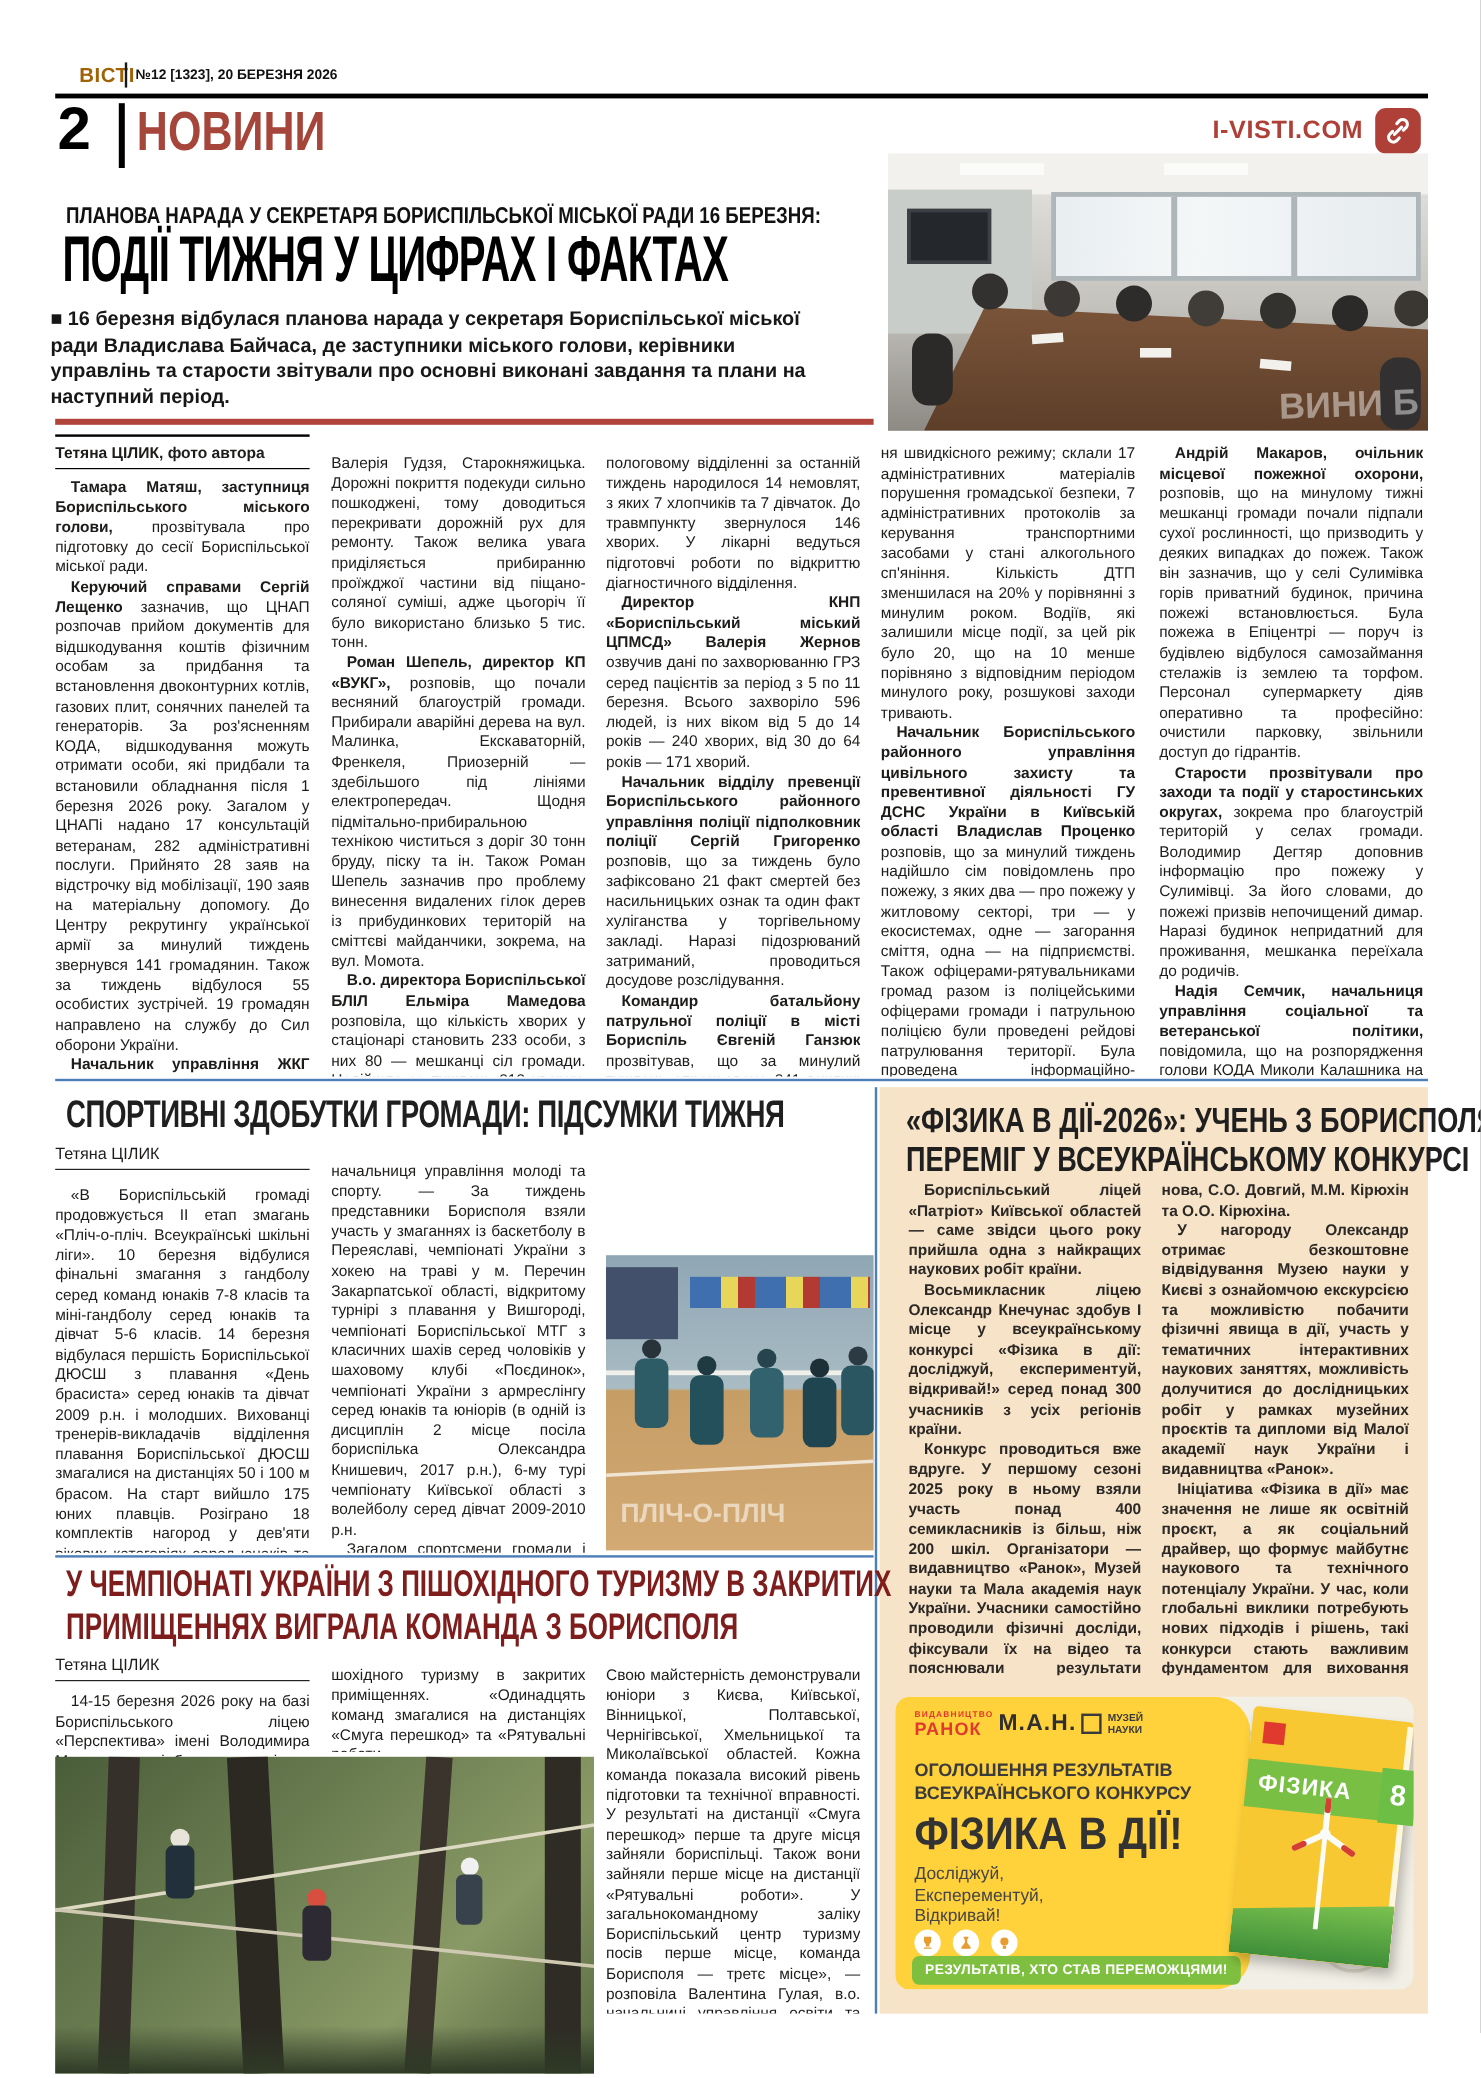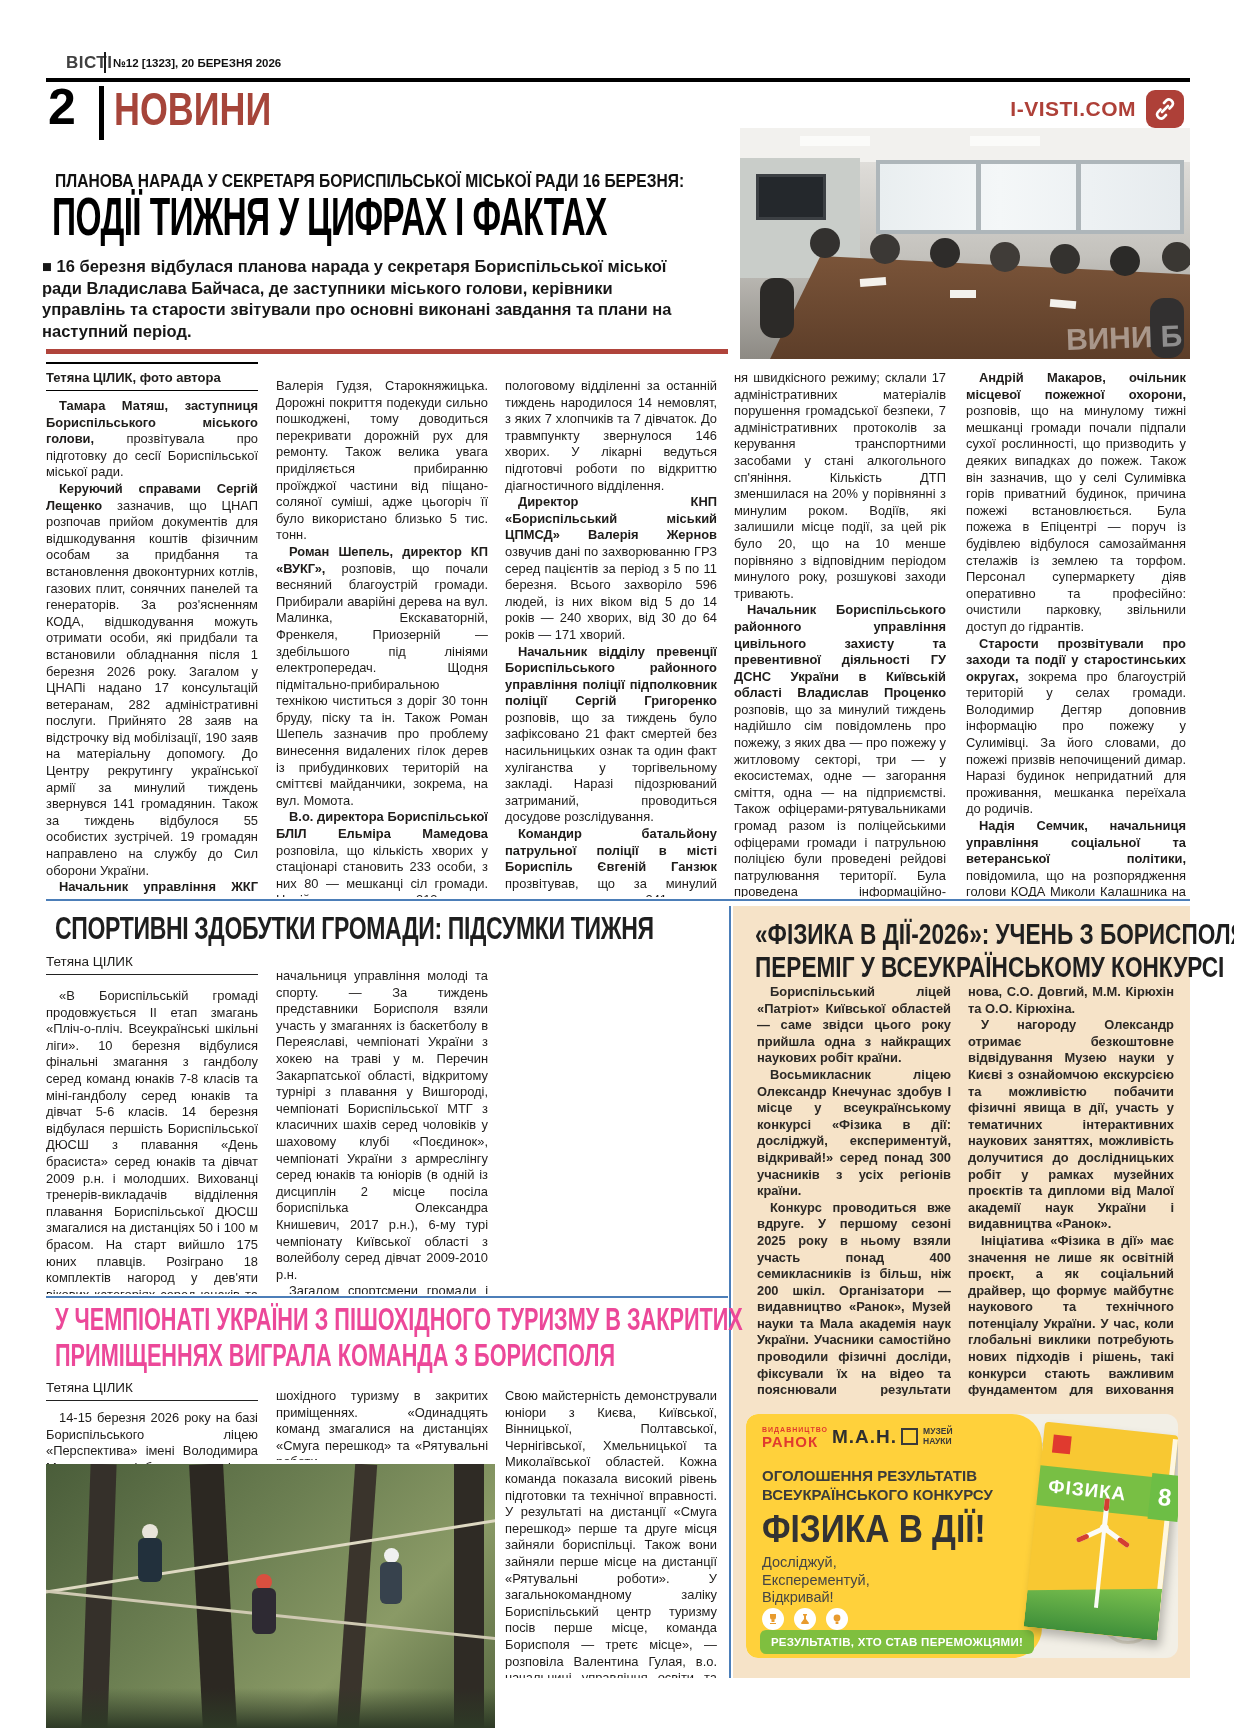--- a/index.html
+++ b/index.html
@@ -3,21 +3,21 @@
 <meta charset="utf-8">
 <style>
   html,body{margin:0;padding:0;background:#888;}
   #page{position:relative;width:1234px;height:1732px;background:#ffffff;margin:0 auto;
         font-family:"Liberation Sans",sans-serif;color:#1e1c1a;overflow:hidden;}
   .abs{position:absolute;}
   .nowrap{white-space:nowrap;}
   .sx{transform-origin:left top;display:inline-block;}
 
   
-  .m-logo{left:66px;top:53px;font-weight:bold;font-size:17px;color:#404040;letter-spacing:.5px;}
+  .m-logo{left:66px;top:53px;font-weight:bold;font-size:17px;color:#a16207;letter-spacing:.5px;}
   .m-sep{left:104px;top:52px;width:2px;height:21px;background:#1a1a1a;}
   .m-issue{left:113px;top:57px;font-weight:bold;font-size:11.5px;color:#111;}
   .m-rule{left:46px;top:78px;width:1144px;height:4px;background:#000;}
   .p-num{left:48px;top:82px;font-weight:bold;font-size:50px;line-height:1;color:#000;}
   .n-sep{left:99px;top:86px;width:5px;height:54px;background:#000;}
   .sec-name{left:114px;top:86px;font-weight:bold;font-size:46px;line-height:1;color:#a6453a;transform:scaleX(.78);}
   .site{left:940px;top:97px;width:196px;text-align:right;font-weight:bold;font-size:21px;color:#ae4038;letter-spacing:.5px;}
   .site-icon{left:1146px;top:90px;width:38px;height:38px;background:#ae4038;border-radius:9px;display:flex;align-items:center;justify-content:center;}
 
   
@@ -156,20 +156,29 @@
   <div class="abs sect-title nowrap sx" style="left:55px;top:912px;transform:scaleX(.72);">СПОРТИВНІ ЗДОБУТКИ ГРОМАДИ: ПІДСУМКИ ТИЖНЯ</div>
   <div class="abs bylineU" style="left:46px;top:954px;width:212px;">Тетяна ЦІЛИК</div>
   <div class="abs col" style="left:46px;top:988px;height:306px;">
       <p>«В Бориспільській громаді продовжується ІІ етап змагань «Пліч-о-пліч. Всеукраїнські шкільні ліги». 10 березня відбулися фінальні змагання з гандболу серед команд юнаків 7-8 класів та міні-гандболу серед юнаків та дівчат 5-6 класів. 14 березня відбулася першість Бориспільської ДЮСШ з плавання «День брасиста» серед юнаків та дівчат 2009 р.н. і молодших. Вихованці тренерів-викладачів відділення плавання Бориспільської ДЮСШ змагалися на дистанціях 50 і 100 м брасом. На старт вийшло 175 юних плавців. Розіграно 18 комплектів нагород у дев'яти вікових категоріях серед юнаків та дівчат, — розповіла Вікторія Шевц,</p>
     </div>
   <div class="abs col" style="left:276px;top:968px;height:326px;">
       <p class="ni">начальниця управління молоді та спорту. — За тиждень представники Борисполя взяли участь у змаганнях із баскетболу в Переяславі, чемпіонаті України з хокею на траві у м. Перечин Закарпатської області, відкритому турнірі з плавання у Вишгороді, чемпіонаті Бориспільської МТГ з класичних шахів серед чоловіків у шаховому клубі «Поєдинок», чемпіонаті України з армреслінгу серед юнаків та юніорів (в одній із дисциплін 2 місце посіла бориспілька Олександра Книшевич, 2017 р.н.), 6-му турі чемпіонату Київської області з волейболу серед дівчат 2009-2010 р.н.</p>
       <p>Загалом спортсмени громади і Бориспільської ДЮСШ взяли участь у 6 спортивних заходах і змаганнях.</p>
     </div>
 
+  <div class="abs photo" style="left:505px;top:1046px;width:223px;height:246px;background:linear-gradient(180deg,#8fa6b4 0%,#a9bcc4 45%,#c79d66 46%,#d3aa73 100%);">
+    <div class="pp" style="left:0;top:10px;width:60px;height:60px;background:#42506b;"></div>
+    <div class="pp" style="left:70px;top:18px;width:150px;height:26px;background:repeating-linear-gradient(90deg,#3f6fae 0 26px,#e8d65a 26px 40px,#b23a32 40px 54px);"></div>
+    <div class="pp" style="left:0;top:96px;width:223px;height:4px;background:#f0efe9;"></div>
+    <div class="pp" style="left:30px;top:70px;width:16px;height:16px;border-radius:50%;background:#27323a;box-shadow:46px 14px 0 #203a42,96px 8px 0 #27444e,140px 16px 0 #1d3038,172px 6px 0 #2c3a44;"></div>
+    <div class="pp" style="left:24px;top:86px;width:28px;height:58px;border-radius:8px;background:#2d5b66;box-shadow:46px 14px 0 #24505c,96px 8px 0 #31626e,140px 16px 0 #1f4650,172px 6px 0 #295661;"></div>
+    <div class="pp" style="left:0;top:176px;width:223px;height:3px;background:rgba(255,255,255,.7);transform:rotate(-3deg);"></div>
+    <div class="wm" style="left:12px;bottom:18px;font-size:22px;color:rgba(255,255,255,.55);">ПЛІЧ-О-ПЛІЧ</div>
+  </div>
 
   <div class="abs ph-box"></div>
   <div class="abs ph-title">
     <div class="nowrap sx" style="transform:scaleX(.78);">«ФІЗИКА В ДІЇ-2026»: УЧЕНЬ З БОРИСПОЛЯ</div>
     <div class="nowrap sx" style="transform:scaleX(.78);">ПЕРЕМІГ У ВСЕУКРАЇНСЬКОМУ КОНКУРСІ</div>
   </div>
   <div class="phys">
     <div class="abs col" style="left:757px;top:984px;width:194px;height:412px;">
         <p>Бориспільський ліцей «Патріот» Київської областей — саме звідси цього року прийшла одна з найкращих наукових робіт країни.</p>
         <p>Восьмикласник ліцею Олександр Кнечунас здобув І місце у всеукраїнському конкурсі «Фізика в дії: досліджуй, експериментуй, відкривай!» серед понад 300 учасників з усіх регіонів країни.</p>
@@ -247,21 +256,21 @@
         <g stroke="#d43f32" stroke-width="5" stroke-linecap="round">
           <line x1="30" y1="10" x2="30" y2="2"></line>
             <line x1="13" y1="40" x2="6" y2="44"></line>
             <line x1="47" y1="40" x2="54" y2="44"></line>
         </g>
         <circle cx="30" cy="30" r="4.5" fill="#fbfbf8"></circle>
       </svg>
     </div>
   </div>
 
-  <div class="abs" style="left:55px;top:1302px;font-weight:bold;font-size:31px;line-height:36px;color:#ec4899;">
+  <div class="abs" style="left:55px;top:1302px;font-weight:bold;font-size:31px;line-height:36px;color:#7f1d1d;">
     <div class="nowrap sx" style="transform:scaleX(.70);">У ЧЕМПІОНАТІ УКРАЇНИ З ПІШОХІДНОГО ТУРИЗМУ В ЗАКРИТИХ</div>
     <div class="nowrap sx" style="transform:scaleX(.70);">ПРИМІЩЕННЯХ ВИГРАЛА КОМАНДА З БОРИСПОЛЯ</div>
   </div>
   <div class="abs bylineU" style="left:46px;top:1380px;width:212px;">Тетяна ЦІЛИК</div>
   <div class="abs col" style="left:46px;top:1410px;height:76px;">
       <p>14-15 березня 2026 року на базі Бориспільського ліцею «Перспектива» імені Володимира Мономаха відбувся чемпіонат України з пі-</p>
     </div>
   <div class="abs col" style="left:276px;top:1388px;height:72px;">
       <p class="ni">шохідного туризму в закритих приміщеннях. «Одинадцять команд змагалися на дистанціях «Смуга перешкод» та «Рятувальні роботи».</p>
     </div>

